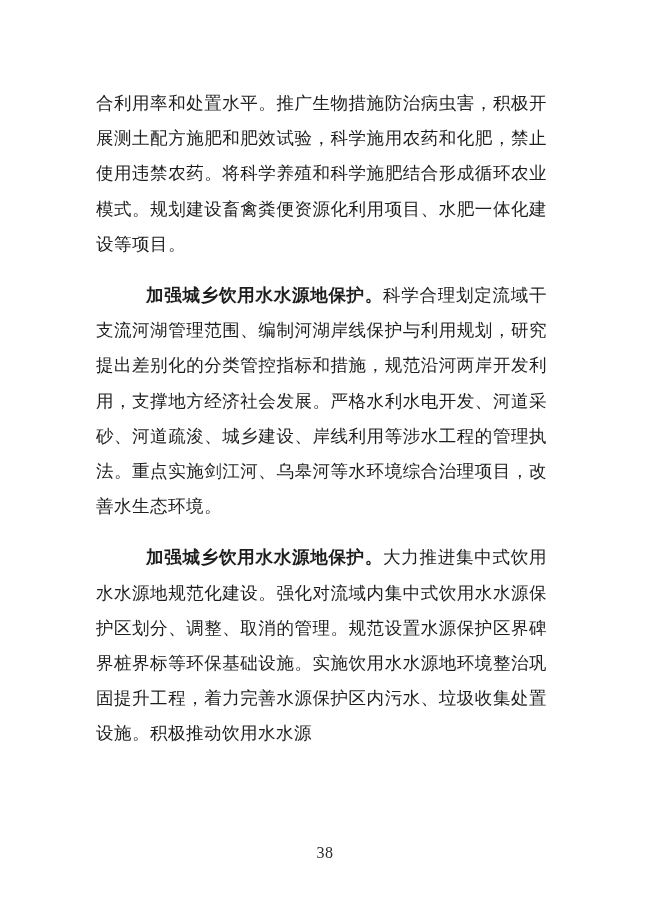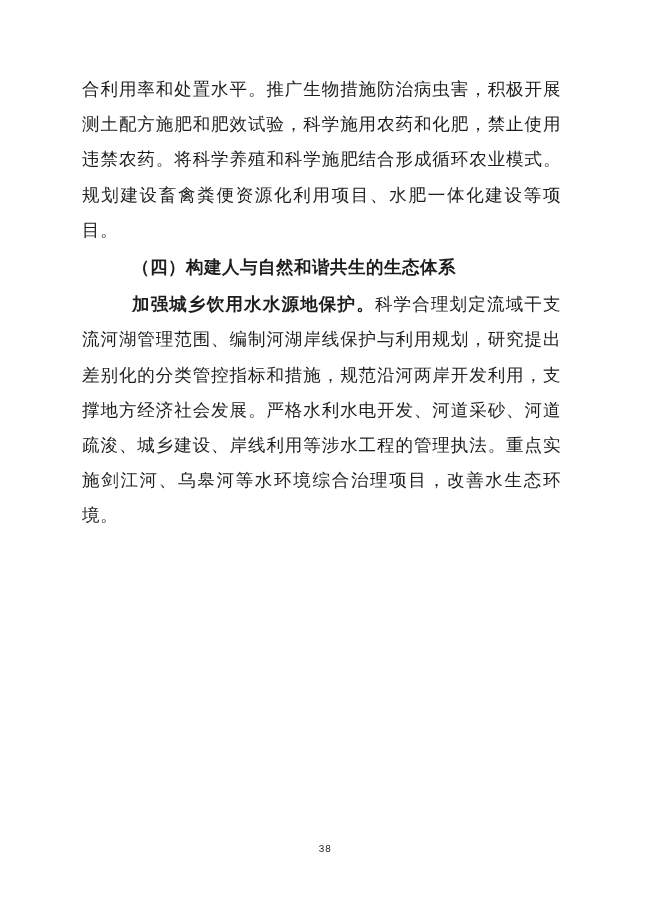--- a/index.html
+++ b/index.html
@@ -21,49 +21,49 @@
     left: 80px;
     top: 70px;
     width: 483px;
     font-size: 17.5px;
     line-height: 35.2px;
     text-align: justify;
     text-justify: inter-character;
     letter-spacing: 0.5px;
   }
   .doc-body p {
-    margin: 2px;
+    margin: 16px;
     text-align: justify;
     text-justify: inter-character;
   }
   .doc-body p.indent {
     text-indent: 50px;
   }
   .doc-body p.heading {
     text-indent: 50px;
     font-weight: bold;
   }
   .lead {
     font-weight: bold;
   }
   .page-number {
     position: absolute;
     top: 844px;
     left: 0;
     width: 100%;
     text-align: center;
-    font-size: 10px;
+    font-size: 16px;
     letter-spacing: 0.5px;
-    font-family: Liberation Mono, monospace;
+    font-family: Liberation Serif, serif;
     color: #2b2b2b;
   }
 </style>
 </head>
 <body>
 
 <div class="page" style="background: rgb(255, 255, 255); color: rgb(29, 29, 31);">
   <div class="doc-body" id="doc-body">
       <p><span>合利用率和处置水平。推广生物措施防治病虫害，积极开展测土配方施肥和肥效试验，科学施用农药和化肥，禁止使用违禁农药。将科学养殖和科学施肥结合形成循环农业模式。规划建设畜禽粪便资源化利用项目、水肥一体化建设等项目。</span></p>
-      <p class="heading"><span>（四）构建人与自然和谐共生的生态体系</span></p>
       <p class="indent"><b class="lead">加强城乡饮用水水源地保护。</b><span>科学合理划定流域干支流河湖管理范围、编制河湖岸线保护与利用规划，研究提出差别化的分类管控指标和措施，规范沿河两岸开发利用，支撑地方经济社会发展。严格水利水电开发、河道采砂、河道疏浚、城乡建设、岸线利用等涉水工程的管理执法。重点实施剑江河、乌皋河等水环境综合治理项目，改善水生态环境。</span></p>
+      <p class="indent"><b class="lead">加强城乡饮用水水源地保护。</b><span>大力推进集中式饮用水水源地规范化建设。强化对流域内集中式饮用水水源保护区划分、调整、取消的管理。规范设置水源保护区界碑界桩界标等环保基础设施。实施饮用水水源地环境整治巩固提升工程，着力完善水源保护区内污水、垃圾收集处置设施。积极推动饮用水水源</span></p>
     </div>
   <div class="page-number">38</div>
 </div>
 
 </body></html>

